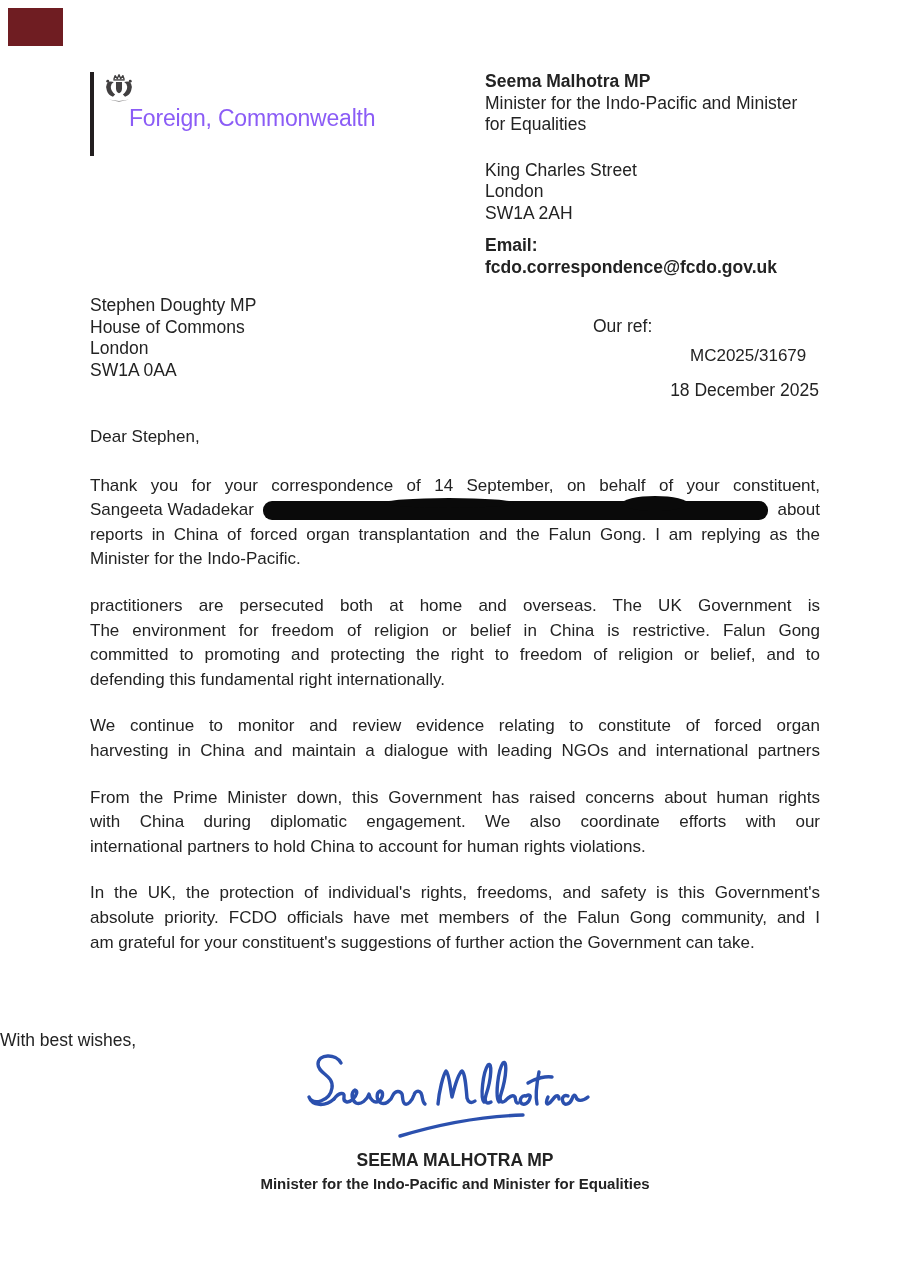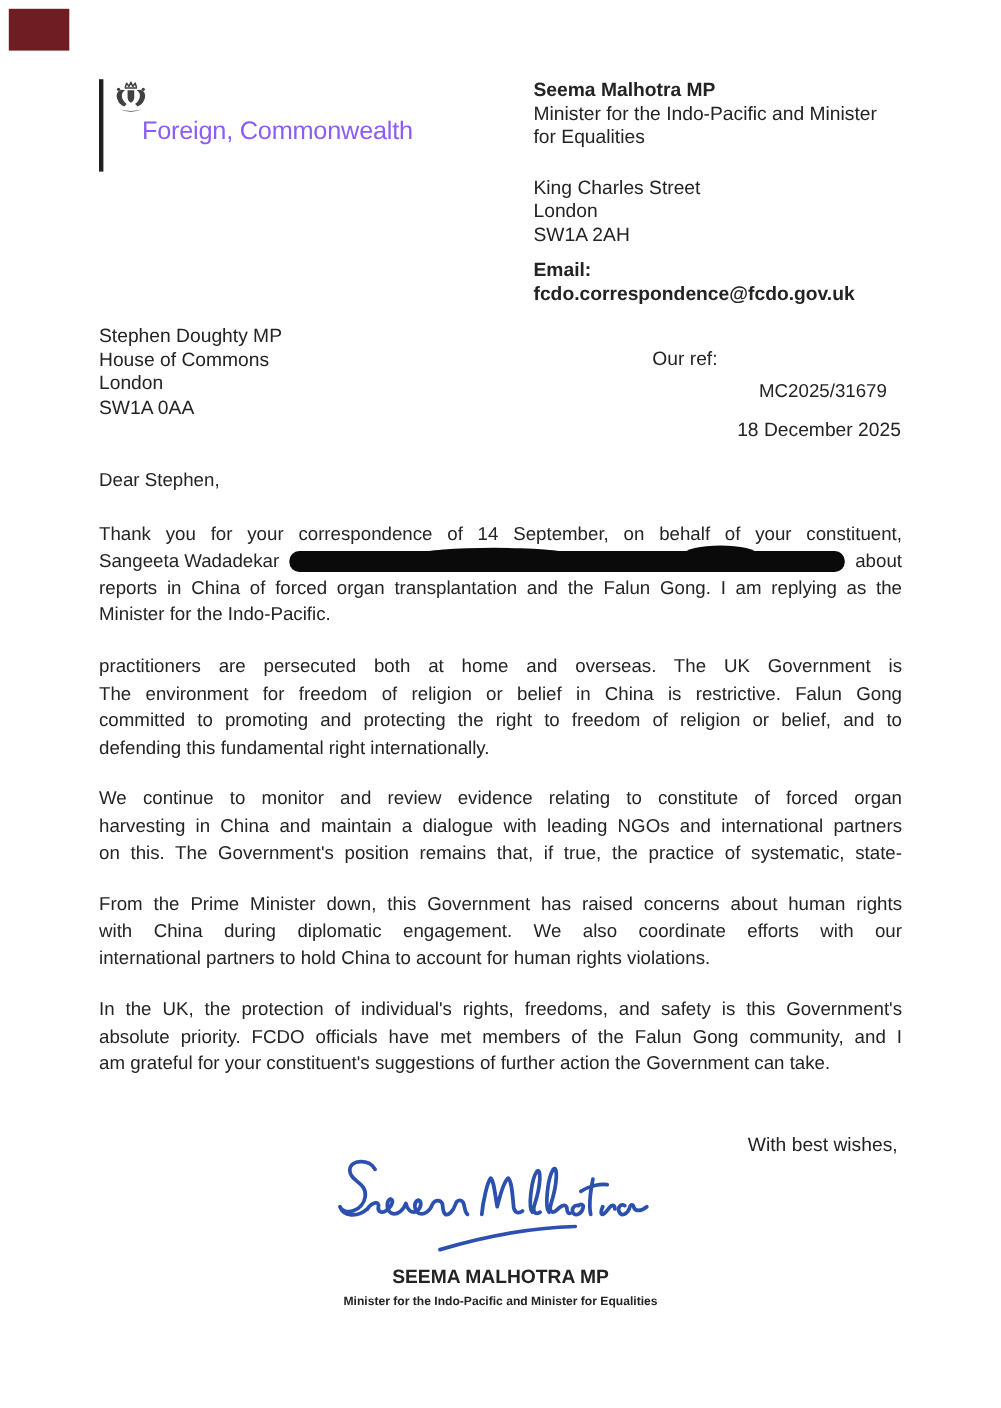--- a/index.html
+++ b/index.html
@@ -28,24 +28,24 @@
   .content{position:absolute;left:90px;top:425px;width:730px;}
   .salutation{font-size:17px;line-height:24.6px;margin-bottom:24px;}
   .para{margin-bottom:22px;}
   .line{height:24.6px;line-height:24.6px;font-size:17px;}
   .just{text-align:justify;text-align-last:justify;}
   .redline{display:flex;align-items:center;}
   .redaction-bar{flex:1;height:19px;margin:0 9px;background:#0a0a0a;border-radius:9px;position:relative;}
   .redaction-bar::before{content:"";position:absolute;top:-5px;right:16%;width:66px;height:15px;border-radius:50%;background:#0a0a0a;}
   .redaction-bar::after{content:"";position:absolute;top:-3px;left:24%;width:130px;height:10px;border-radius:50%;background:#0a0a0a;}
   
-  .valediction{position:absolute;left:0;width:816px;top:1028px;text-align:right;font-size:17.5px;line-height:24.6px;}
+  .valediction{position:absolute;left:0;width:816px;top:1028px;text-align:left;font-size:17.5px;line-height:24.6px;}
   .signature{position:absolute;left:303px;top:1050px;width:290px;height:95px;}
   .sig-name{position:absolute;left:0;width:910px;top:1150px;text-align:center;font-weight:bold;font-size:17.5px;line-height:21.5px;}
-  .sig-title{position:absolute;left:0;width:910px;top:1173px;text-align:center;font-weight:bold;font-size:11px;line-height:21.5px;}
+  .sig-title{position:absolute;left:0;width:910px;top:1173px;text-align:center;font-weight:bold;font-size:15px;line-height:21.5px;}
 </style>
 </head>
 <body>
 
 <div class="page">
 
   <div class="scan-artifact"></div>
 
   <div class="logo-bar"></div>
   <svg class="crest" viewBox="0 0 44 38">
@@ -105,21 +105,20 @@
     <div class="para">
       <div class="line just">practitioners are persecuted both at home and overseas. The UK Government is</div>
       <div class="line just">The environment for freedom of religion or belief in China is restrictive. Falun Gong</div>
       <div class="line just">committed to promoting and protecting the right to freedom of religion or belief, and to</div>
       <div class="line">defending this fundamental right internationally.</div>
     </div>
 
     <div class="para">
       <div class="line just">We continue to monitor and review evidence relating to constitute of forced organ</div>
       <div class="line just">harvesting in China and maintain a dialogue with leading NGOs and international partners</div>
-      <div class="line just">on this. The Government's position remains that, if true, the practice of systematic, state-</div>
     </div>
 
     <div class="para">
       <div class="line just">From the Prime Minister down, this Government has raised concerns about human rights</div>
       <div class="line just">with China during diplomatic engagement. We also coordinate efforts with our</div>
       <div class="line">international partners to hold China to account for human rights violations.</div>
     </div>
 
     <div class="para">
       <div class="line just">In the UK, the protection of individual's rights, freedoms, and safety is this Government's</div>

